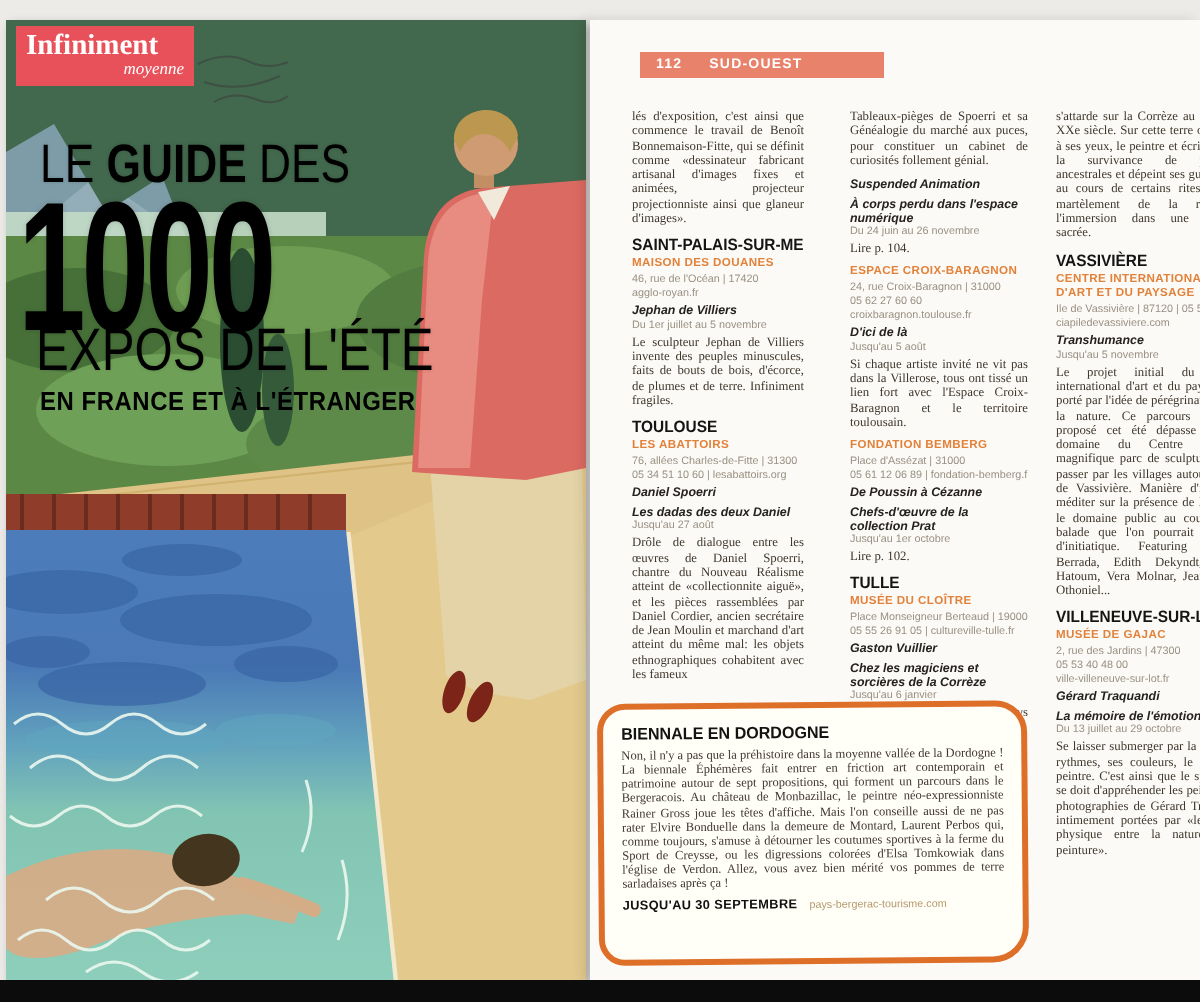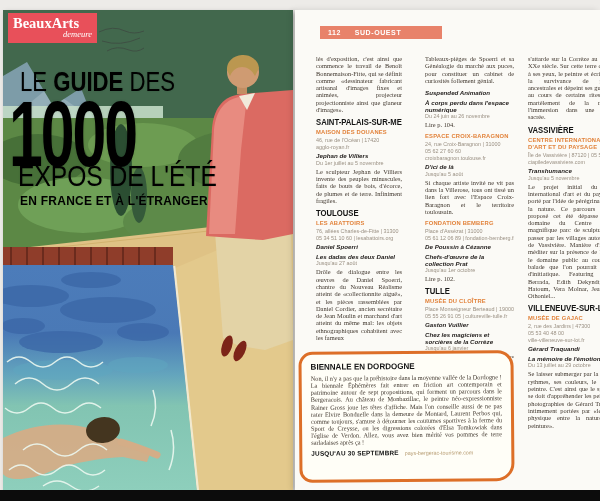--- a/index.html
+++ b/index.html
@@ -151,22 +151,22 @@
       </g>
 
       <g stroke="#3c3c3c" stroke-width="1" fill="none" opacity=".55">
         <path d="M96,22 q14,-7 26,-1 q9,4 19,0"></path>
         <path d="M99,31 q18,6 38,-3"></path>
         <path d="M104,41 q10,-6 22,-1 q8,3 15,-2"></path>
       </g>
     </svg>
 
     <div class="logo">
-      <div class="logo-main">BeauxArts</div>
-      <div class="logo-sub">demeure</div>
+      <div class="logo-main">Infiniment</div>
+      <div class="logo-sub">moyenne</div>
     </div>
 
     <div class="cover-titles">
       <div class="t1"><span>LE</span> <b>GUIDE</b> <span>DES</span></div>
       <div class="t2">1000</div>
       <div class="t3">EXPOS DE L'ÉTÉ</div>
       <div class="t4">EN FRANCE ET À L'ÉTRANGER</div>
     </div>
   </div>
 

